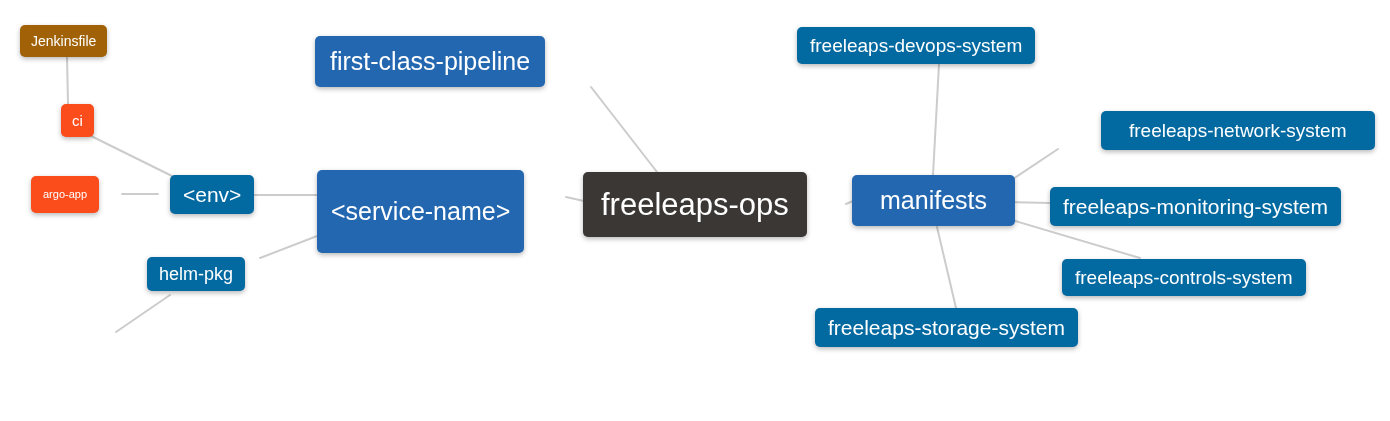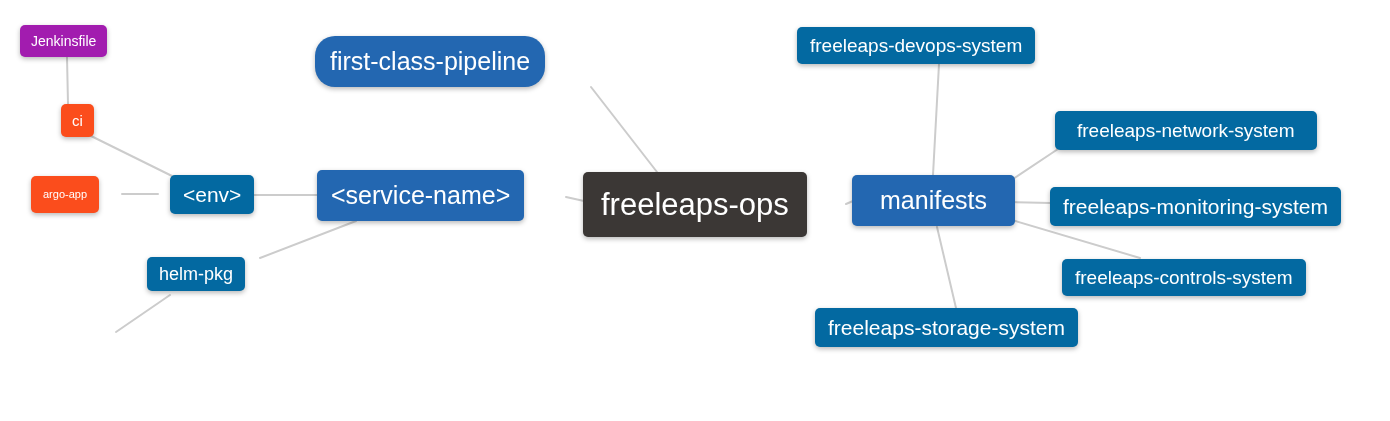--- a/index.html
+++ b/index.html
@@ -32,35 +32,35 @@
     line-height: 1;
     white-space: nowrap;
     border-radius: 5px;
     box-shadow: 0 2px 5px rgba(0,0,0,0.28);
     cursor: pointer;
     user-select: none;
   }
   .c-blue   { background: #2367b1; }
   .c-green  { background: #0369a1; }
   .c-red    { background: #fb4d1c; }
-  .c-orange { background: #a21caf; }
+  .c-orange { background: #a16207; }
   .c-dark   { background: #3b3735; }
 
   .n-jenkinsfile { left: 20px;  top: 25px;  font-size: 14px; padding: 9px 11px; }
   .n-ci          { left: 53px;  top: 104px; font-size: 15px; padding: 9px 11px; margin-left: 8px; }
   .n-argo-app    { left: 31px;  top: 176px; font-size: 11px; padding: 13px 12px; }
   .n-env         { left: 170px; top: 175px; font-size: 21px; padding: 9px 13px; }
   .n-helm-pkg    { left: 147px; top: 257px; font-size: 18px; padding: 8px 12px; }
   .n-values      { left: 8px;   top: 332px; font-size: 16px; padding: 8px 11px; }
-  .n-pipeline    { left: 315px; top: 36px;  font-size: 25px; padding: 13px 15px; border-radius: 20px; }
-  .n-service     { left: 317px; top: 170px; font-size: 25px; padding: 13px 14px; }
+  .n-pipeline    { left: 315px; top: 36px;  font-size: 25px; padding: 13px 15px; }
+  .n-service     { left: 317px; top: 170px; font-size: 25px; padding: 29px 14px; }
   .n-root        { left: 583px; top: 172px; font-size: 31px; padding: 17px 18px; }
   .n-manifests   { left: 852px; top: 175px; font-size: 25px; padding: 13px 28px; }
   .n-devops      { left: 797px; top: 27px;  font-size: 19px; padding: 9px 13px; }
-  .n-network     { left: 1055px;top: 111px; font-size: 19px; padding: 10px 22px; }
+  .n-network     { left: 1101px;top: 111px; font-size: 19px; padding: 10px 28px; }
   .n-monitoring  { left: 1050px;top: 187px; font-size: 21px; padding: 9px 13px; }
   .n-controls    { left: 1062px;top: 259px; font-size: 19px; padding: 9px 13px; }
   .n-storage     { left: 815px; top: 308px; font-size: 21px; padding: 9px 13px; }
 </style>
 </head>
 <body>
 
 <div class="canvas">
 
   <svg class="edges-svg" viewBox="0 0 1390 421" aria-hidden="true">

